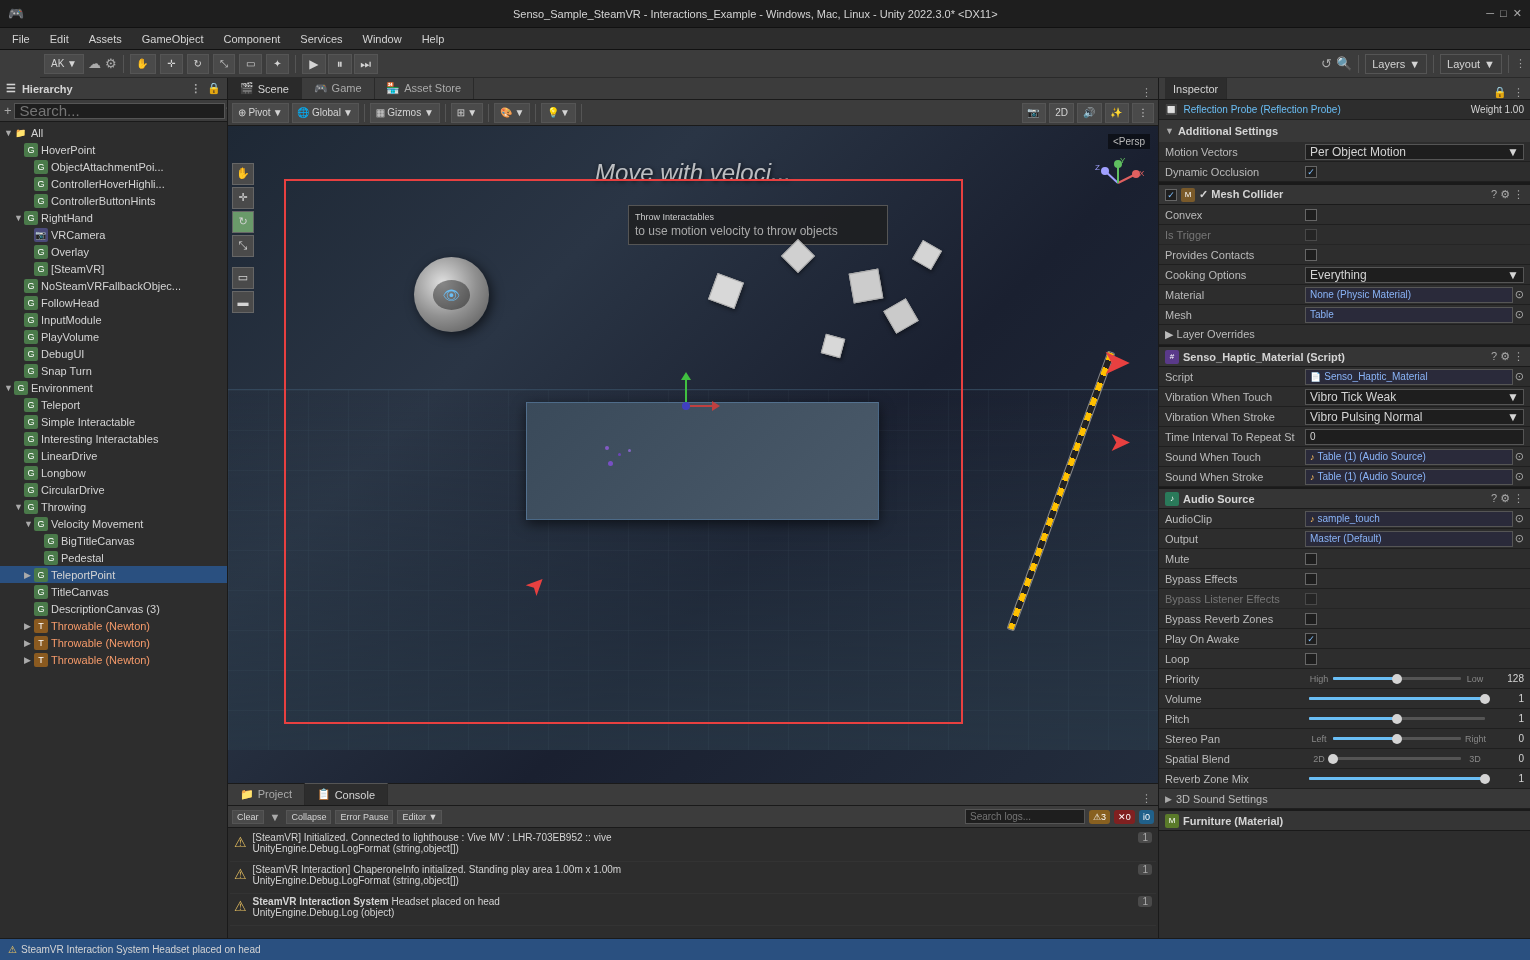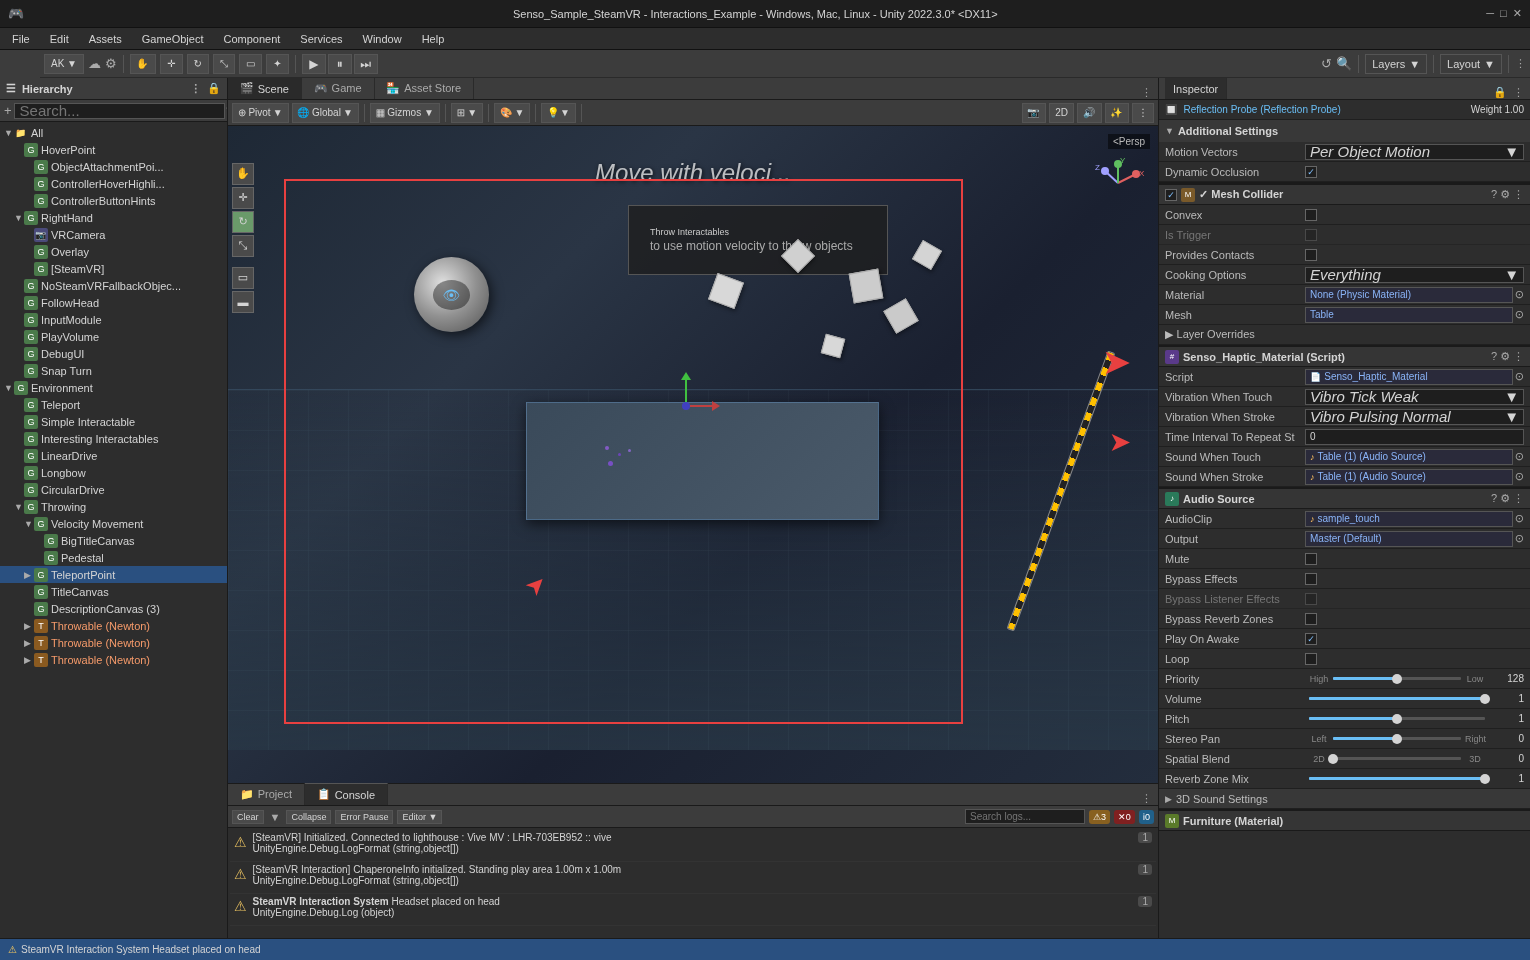--- a/index.html
+++ b/index.html
@@ -292,28 +292,27 @@
       height: 20px;
       padding: 0 6px;
       border-bottom: 1px solid #1f1f1f;
     }
     .insp-label { width: 140px; font-size: 11px; color: #bbb; flex-shrink: 0; }
     .insp-dropdown {
       flex: 1;
       background: #1e1e1e;
       border: 1px solid #555;
       color: #d4d4d4;
-      font-size: 15px;
+      font-size: 12px;
       padding: 1px 4px;
       cursor: pointer;
       display: flex;
       align-items: center;
       justify-content: space-between;
       height: 16px;
-      font-style: italic;
     }
     .insp-checkbox {
       width: 12px;
       height: 12px;
       background: #1e1e1e;
       border: 1px solid #666;
       display: flex;
       align-items: center;
       justify-content: center;
       font-size: 9px;
@@ -770,21 +769,21 @@
       <div class="dropdown-btn">✨</div>
       <div class="dropdown-btn">⋮</div>
     </div>
 
     <div class="scene-view">
 
       <div class="scene-bg">
 
         <div style="position:absolute;top:5%;left:50%;transform:translateX(-50%);font-size:24px;color:rgba(255,255,255,0.7);font-style:italic;white-space:nowrap;text-shadow:1px 1px 4px rgba(0,0,0,0.8);">Move with veloci...</div>
 
-        <div style="position:absolute;top:12%;left:43%;width:28%;background:rgba(30,30,30,0.8);border:1px solid #555;padding:21px;font-size:9px;color:#ccc;">
+        <div style="position:absolute;top:12%;left:43%;width:28%;background:rgba(30,30,30,0.8);border:1px solid #555;padding:6px;font-size:9px;color:#ccc;">
           <div>Throw Interactables</div>
           <div style="color:#aaa;font-size:12px;margin-top:2px;">to use motion velocity to throw objects</div>
         </div>
 
         <div style="position:absolute;bottom:5%;left:0;width:100%;height:55%;background:linear-gradient(to bottom, rgba(40,55,70,0.0), rgba(40,55,70,0.8));border-top:1px solid rgba(100,140,180,0.2);">
 
           <svg style="position:absolute;top:0;left:0;width:100%;height:100%;opacity:0.2;">
             <defs>
               <pattern id="grid" width="40" height="40" patternUnits="userSpaceOnUse">
                 <path d="M 40 0 L 0 0 0 40" fill="none" stroke="#8ab" stroke-width="0.5"></path>

